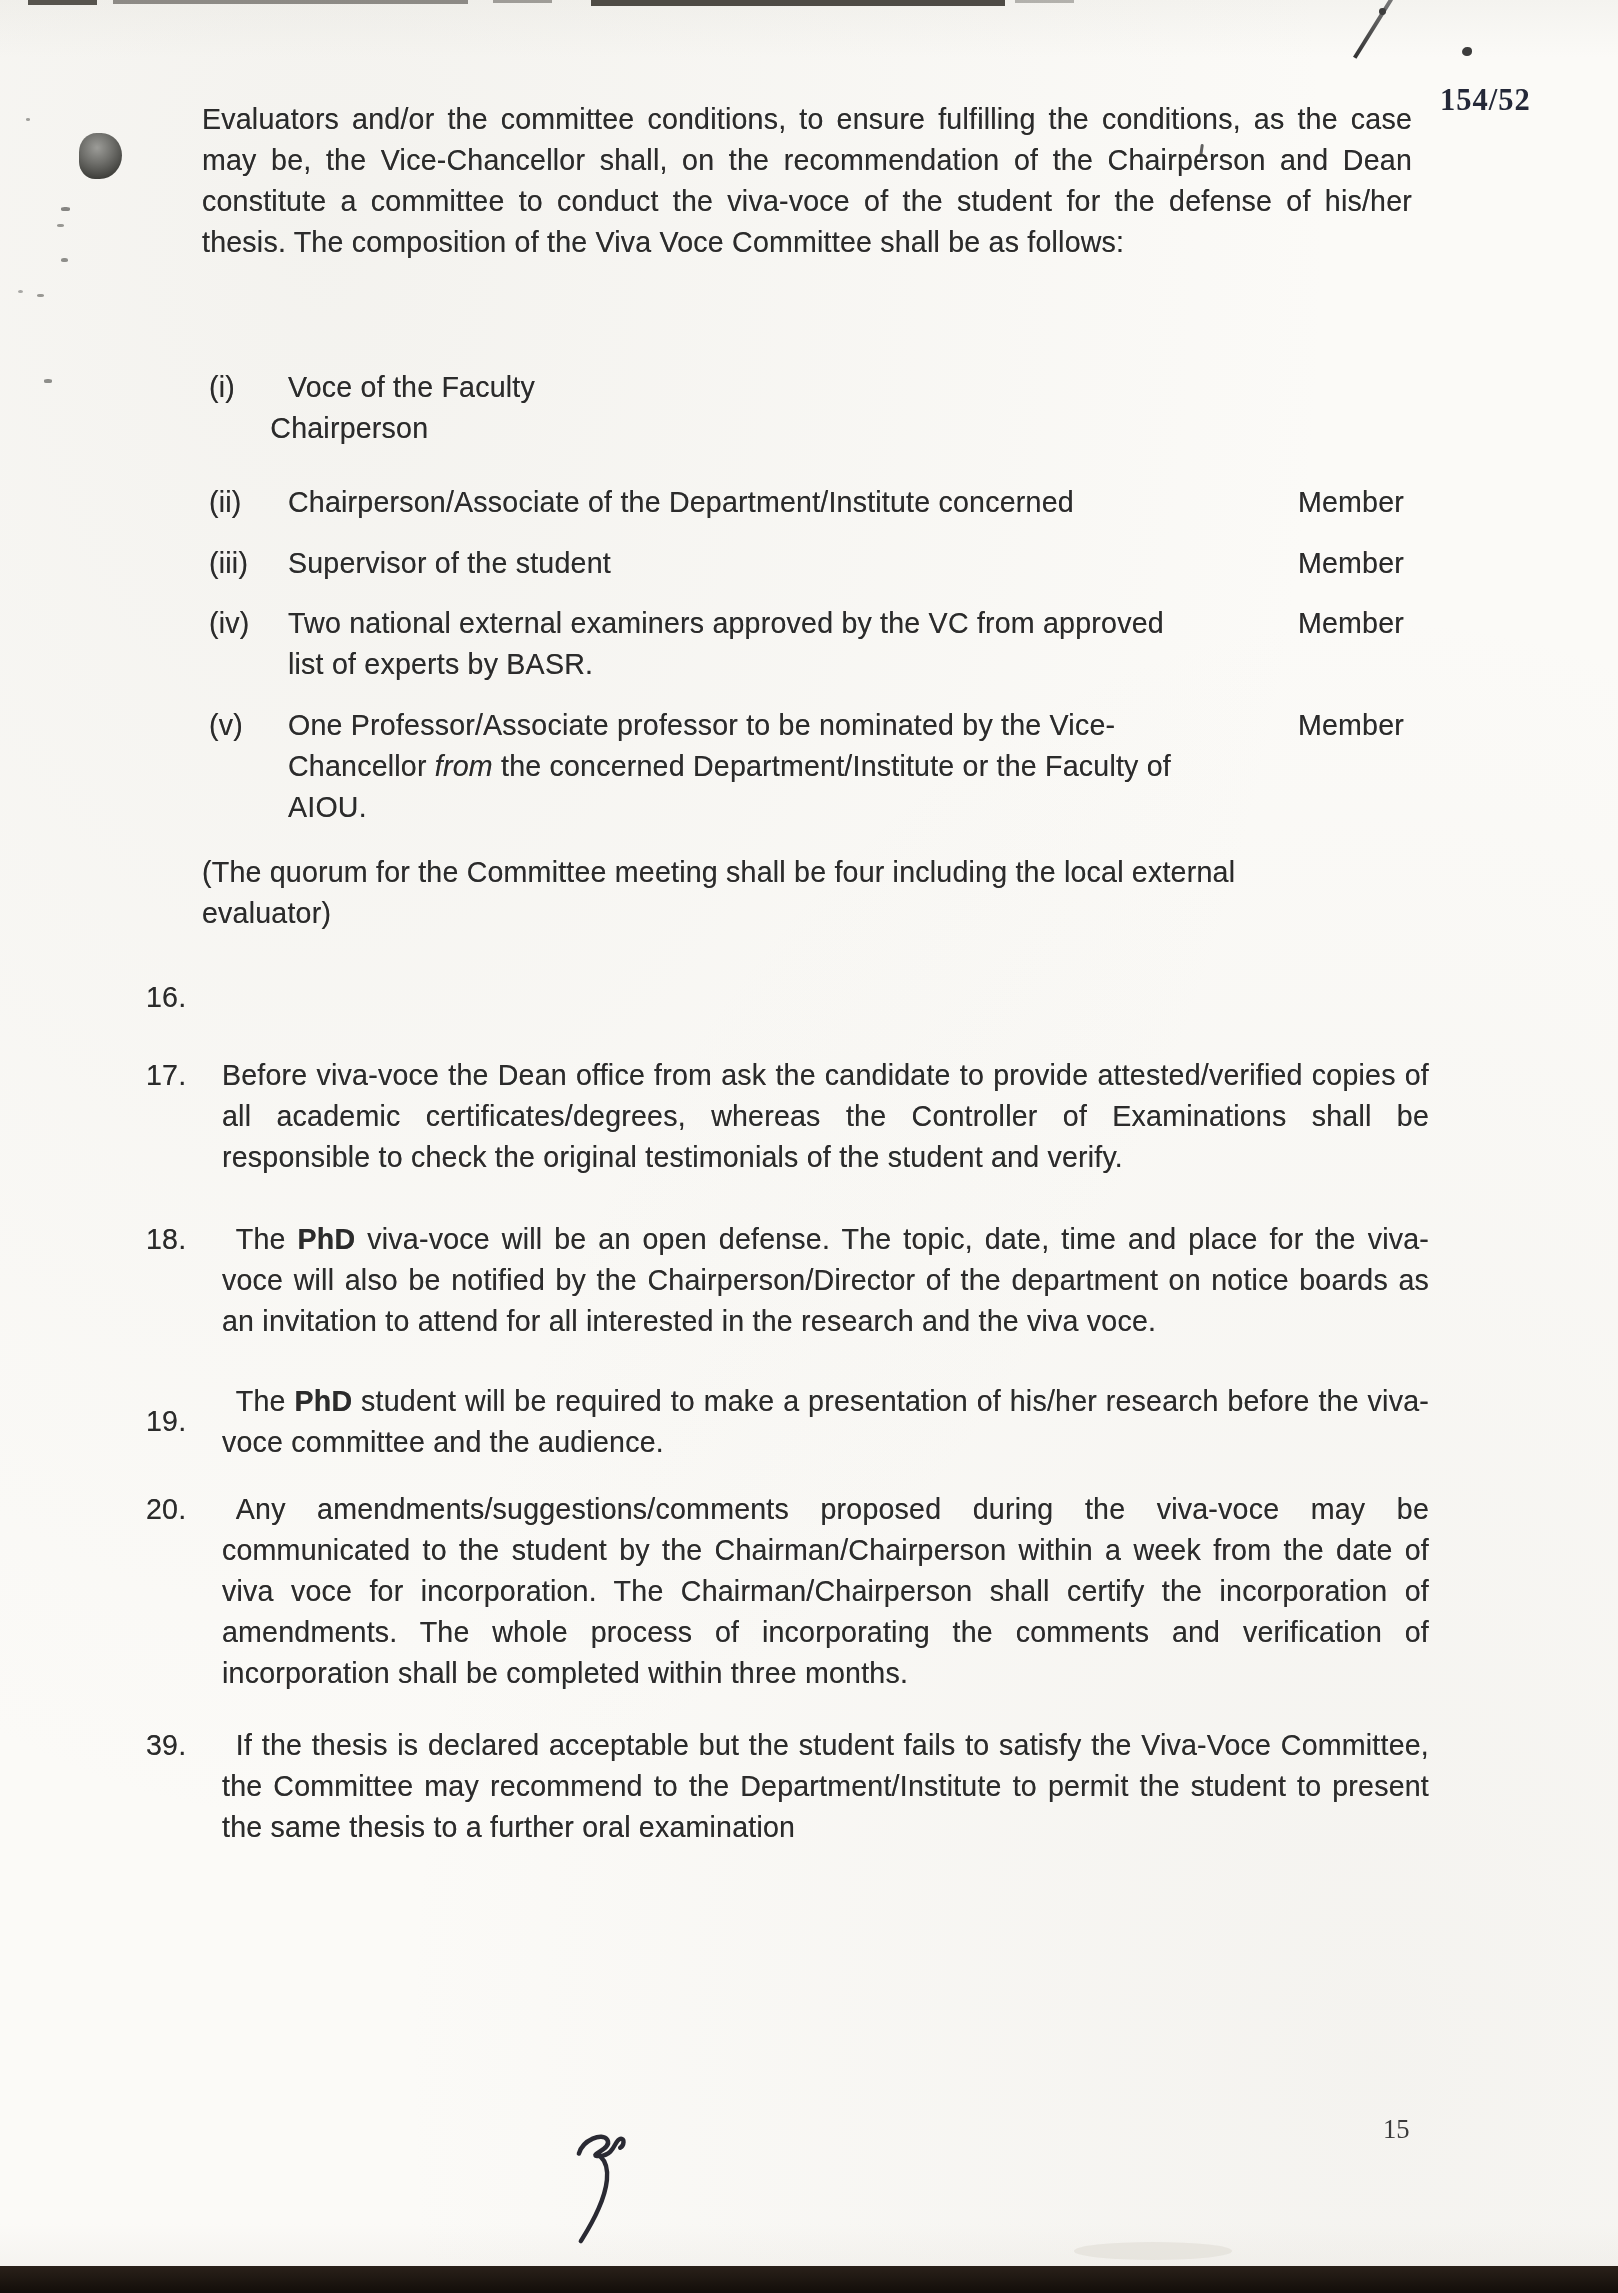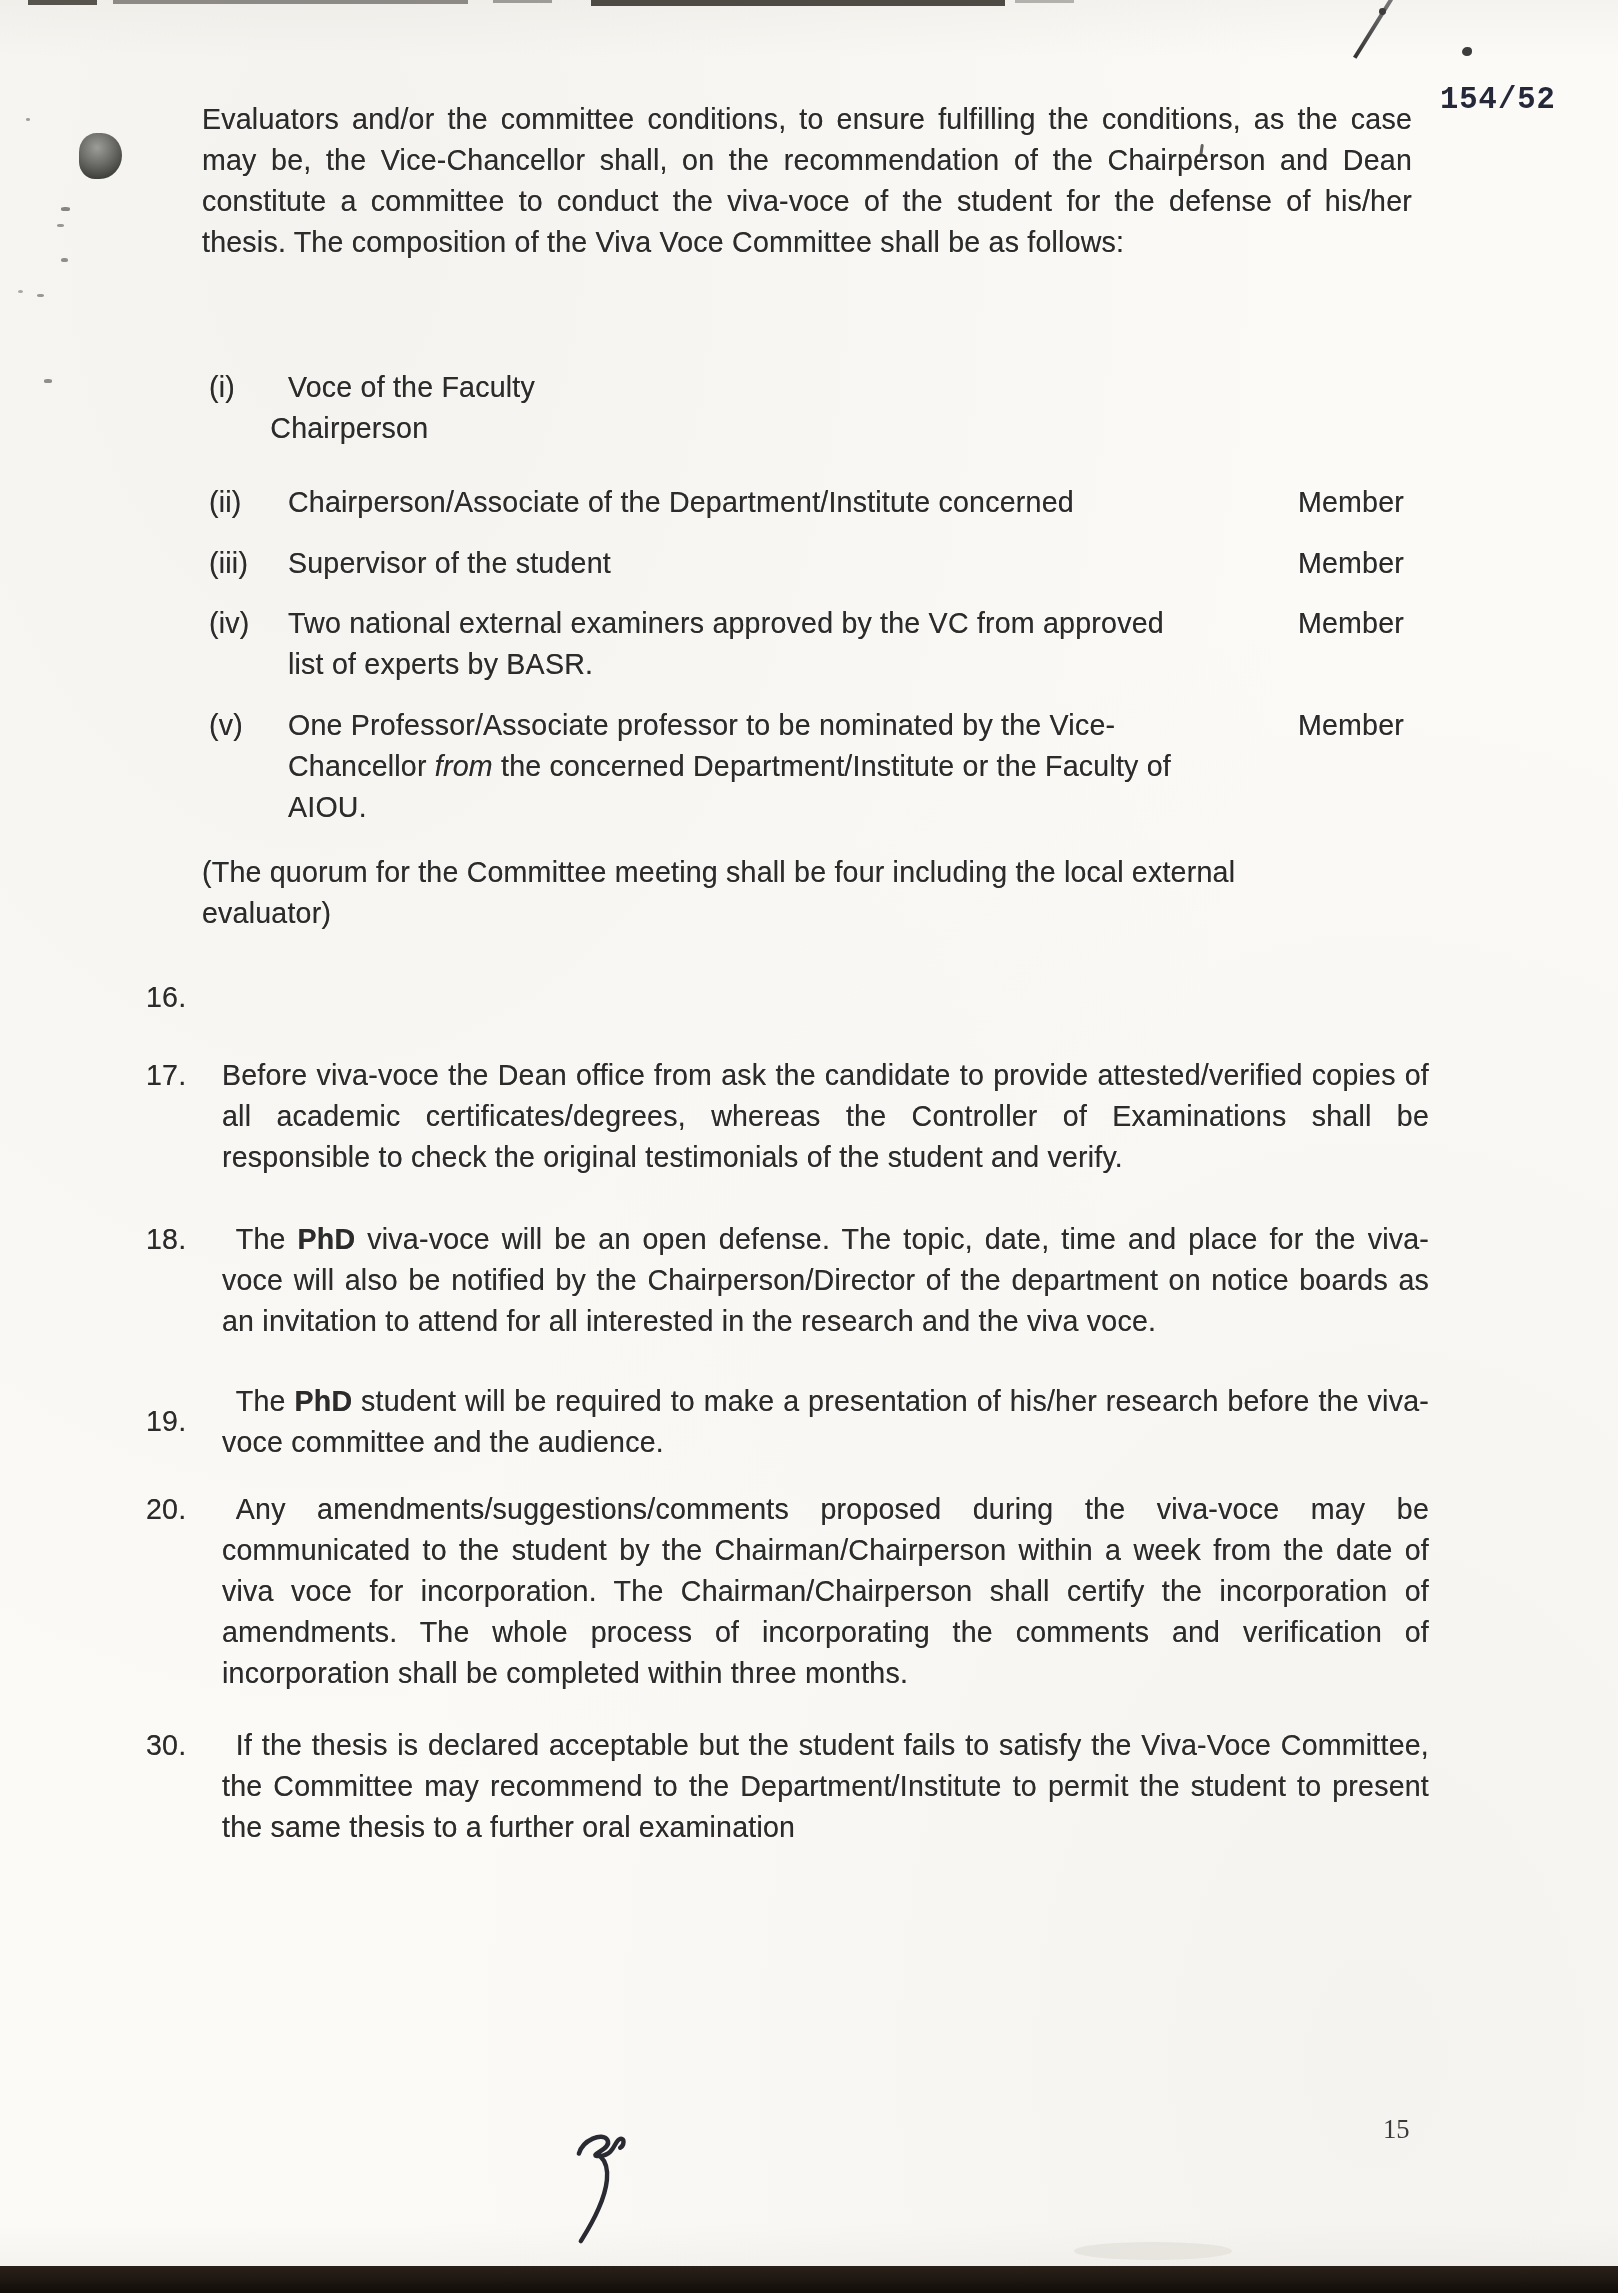--- a/index.html
+++ b/index.html
@@ -33,21 +33,21 @@
   .n-num{width:56px;flex:none;}
   .n-text{width:1207px;}
   .n-text.indent{text-indent:13.8px;}
   .mt16{margin-top:43px;}  .mt17{margin-top:37px;}
   .mt18{margin-top:41px;}  .mt19{margin-top:39px;align-items:center;}
   .mt20{margin-top:26px;}  .mt21{margin-top:31.5px;}
   .bold{font-weight:700;}
   .ital{font-style:italic;}
   .corner-ref{
     position:absolute;left:1440px;top:83px;
-    font-family:Liberation Mono, monospace;
+    font-family:Liberation Serif, serif;
     font-size:30.5px;font-weight:700;color:#242838;letter-spacing:1px;
   }
   .page-number{
     position:absolute;left:1383px;top:2114px;
     font-family:Liberation Serif, serif;
     font-size:26.6px;color:#3a3a3a;
   }
   .artifact{position:absolute;}
   .edge{background:#3c3833;}
   .speck{background:#4a4a46;border-radius:50%;}
@@ -146,21 +146,21 @@
       <span>The </span><span class="bold">PhD</span><span> student will be required to make a presentation of his/her research before the viva-voce committee and the audience.</span>
     </div>
   </div>
 
   <div class="n-item body-text mt20">
     <span class="n-num">20.</span>
     <div class="n-text indent">Any amendments/suggestions/comments proposed during the viva-voce may be communicated to the student by the Chairman/Chairperson within a week from the date of viva voce for incorporation. The Chairman/Chairperson shall certify the incorporation of amendments. The whole process of incorporating the comments and verification of incorporation shall be completed within three months.</div>
   </div>
 
   <div class="n-item body-text mt21">
-    <span class="n-num">30.</span>
+    <span class="n-num">39.</span>
     <div class="n-text indent">If the thesis is declared acceptable but the student fails to satisfy the Viva-Voce Committee, the Committee may recommend to the Department/Institute to permit the student to present the same thesis to a further oral examination</div>
   </div>
 
   <div class="page-number">15</div>
 
   <svg class="artifact" style="left:561px;top:2130px;" width="81" height="120" viewBox="0 0 82 122">
     <path d="M18 24 C 22 10, 42 2, 47 10 C 51 17, 38 22, 35 25 C 33 27, 44 28, 50 22 C 55 17, 56 10, 60 9 C 65 8, 64 16, 60 18" fill="none" stroke="#2a2a33" stroke-width="4.5" stroke-linecap="round"></path>
     <path d="M40 27 C 52 38, 46 62, 38 80 C 32 94, 25 105, 20 113" fill="none" stroke="#2a2a33" stroke-width="4.5" stroke-linecap="round"></path>
   </svg>
 

